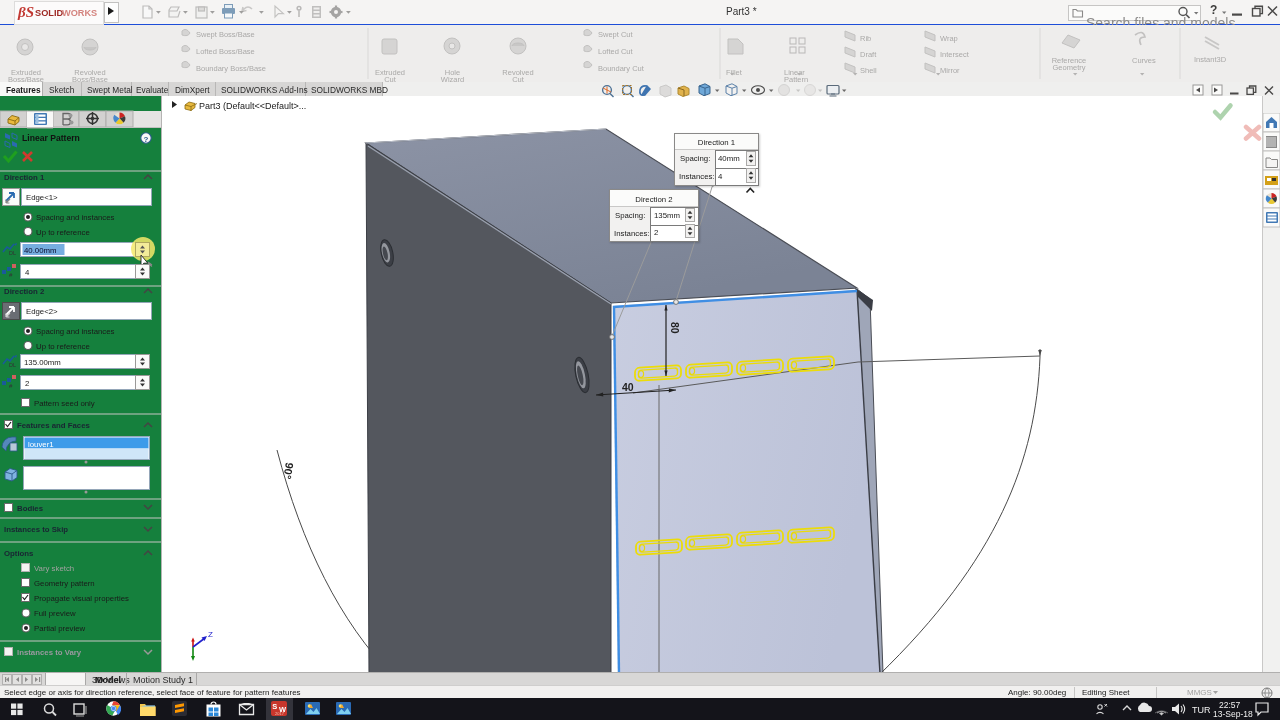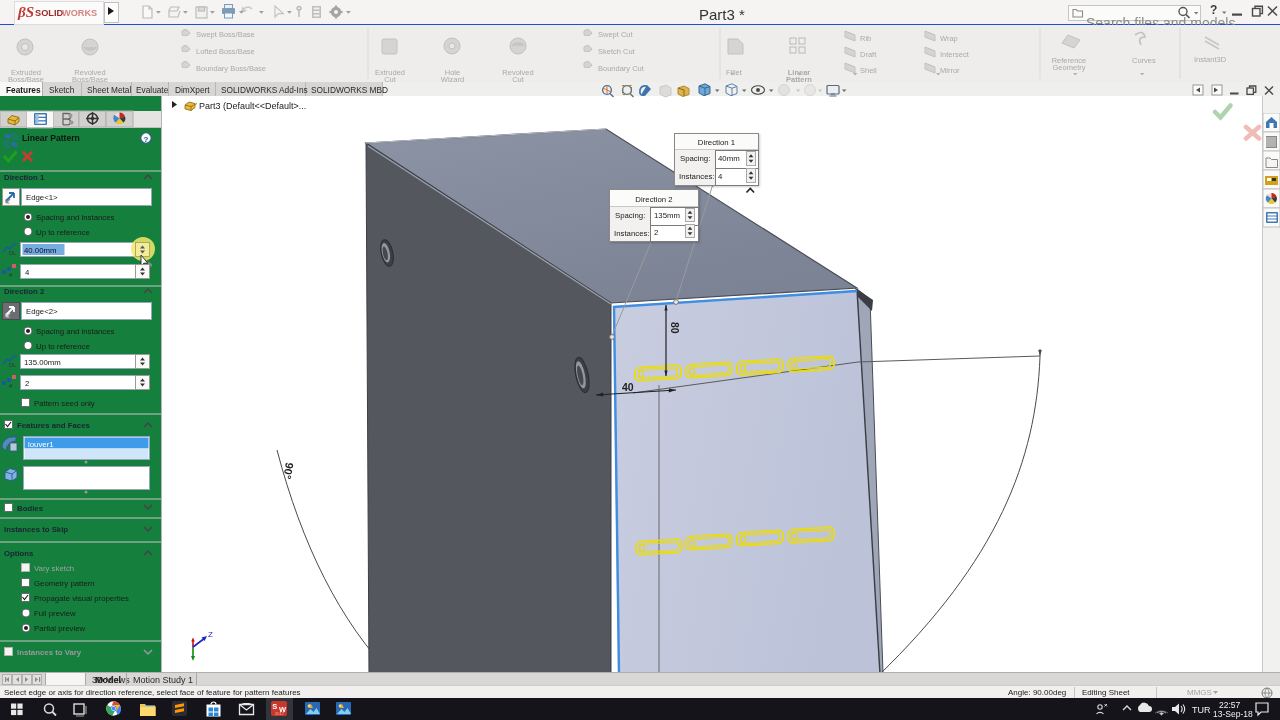--- a/index.html
+++ b/index.html
@@ -58,21 +58,21 @@
         <path d="M26 11 l2.4 2.8 l2.4 -2.8 z"></path>
           <path d="M53 11 l2.4 2.8 l2.4 -2.8 z"></path>
           <path d="M80 11 l2.4 2.8 l2.4 -2.8 z"></path>
           <path d="M109 11 l2.4 2.8 l2.4 -2.8 z"></path>
           <path d="M129 11 l2.4 2.8 l2.4 -2.8 z"></path>
           <path d="M157 11 l2.4 2.8 l2.4 -2.8 z"></path>
           <path d="M216 11 l2.4 2.8 l2.4 -2.8 z"></path>
       </g>
     </svg>
 
-    <div class="tx" style="left:699px;top:6px;font-size:15px;color:#333;">Part3 *</div>
+    <div class="tx" style="left:726px;top:6px;font-size:10px;color:#333;">Part3 *</div>
 
     <div class="abs" style="left:1068px;top:5px;width:131px;height:14px;background:#fbfbfa;border:1px solid #c6c5c4;"></div>
     <svg class="abs" style="left:1070px;top:6px;" width="130" height="13" viewBox="0 0 130 13">
       <path d="M3 3.5 h3 l1.5 1.5 h5 v6 h-9.5 z" fill="none" stroke="#8a8988" stroke-width="1.1"></path>
     </svg>
     <div class="tx" style="left:1086px;top:15px;font-size:14px;color:#8c8b8a;">Search files and models</div>
     <svg class="abs" style="left:1176px;top:5px;" width="26" height="15" viewBox="0 0 26 15">
       <circle cx="7" cy="6.5" r="4" fill="none" stroke="#555" stroke-width="1.4"></circle>
       <line x1="10" y1="9.5" x2="13.5" y2="13" stroke="#555" stroke-width="1.7"></line>
       <path d="M18 7 l2.2 2.6 l2.2 -2.6 z" fill="#777"></path>
@@ -139,24 +139,24 @@
     </svg>
     <div class="tx" style="left:4px;top:44px;text-align:center;width:44px;">Extruded<br>Boss/Base</div>
     <div class="tx" style="left:64px;top:44px;text-align:center;width:52px;">Revolved<br>Boss/Base</div>
     <div class="tx" style="left:196px;top:6px;">Swept Boss/Base</div>
     <div class="tx" style="left:196px;top:23px;">Lofted Boss/Base</div>
     <div class="tx" style="left:196px;top:40px;text-align:center;">Boundary Boss/Base</div>
     <div class="tx" style="left:370px;top:44px;text-align:center;width:40px;">Extruded<br>Cut</div>
     <div class="tx" style="left:436px;top:44px;text-align:center;width:33px;">Hole<br>Wizard</div>
     <div class="tx" style="left:498px;top:44px;text-align:center;width:40px;">Revolved<br>Cut</div>
     <div class="tx" style="left:598px;top:6px;">Swept Cut</div>
-    <div class="tx" style="left:598px;top:23px;">Sketch Cut</div>
+    <div class="tx" style="left:598px;top:23px;">Lofted Cut</div>
     <div class="tx" style="left:598px;top:40px;">Boundary Cut</div>
     <div class="tx" style="left:726px;top:44px;">Fillet</div>
-    <div class="tx" style="left:784px;top:44px;text-align:center;width:30px;font-weight:bold;">Linear<br>Pattern</div>
+    <div class="tx" style="left:784px;top:44px;width:30px;">Linear<br>Pattern</div>
     <div class="tx" style="left:860px;top:10px;text-align:right;">Rib</div>
     <div class="tx" style="left:860px;top:26px;">Draft</div>
     <div class="tx" style="left:860px;top:42px;">Shell</div>
     <div class="tx" style="left:940px;top:10px;">Wrap</div>
     <div class="tx" style="left:940px;top:26px;">Intersect</div>
     <div class="tx" style="left:940px;top:42px;">Mirror</div>
     <div class="tx" style="left:1044px;top:32px;text-align:center;width:50px;">Reference<br>Geometry</div>
     <div class="tx" style="left:1132px;top:32px;">Curves</div>
     <div class="tx" style="left:1194px;top:31px;text-align:right;">Instant3D</div>
     <svg class="abs" style="left:0;top:0;" width="1280" height="57" viewBox="0 0 1280 57">
@@ -171,21 +171,21 @@
     </svg>
   </div>
 
   <div class="abs" id="tabrow" style="left:0;top:82px;width:1280px;height:14px;background:#efefee;border-bottom:1px solid #cfcecd;font-size:8.3px;color:#2a2a2a;">
     <div class="abs" style="left:0;top:0;height:14px;width:382px;background:#d7d6d5;"></div>
     <div class="abs" style="left:0;top:0;width:42px;height:14px;background:#f8f8f7;border-right:1px solid #aeadac;"></div>
     <div class="tx" style="left:6px;top:2.5px;font-weight:bold;color:#1a1a1a;">Features</div>
     <div class="abs" style="left:43px;top:0;width:38px;height:14px;border-right:1px solid #b8b7b6;"></div>
     <div class="tx" style="left:49px;top:2.5px;">Sketch</div>
     <div class="abs" style="left:82px;top:0;width:49px;height:14px;border-right:1px solid #b8b7b6;"></div>
-    <div class="tx" style="left:87px;top:2.5px;">Sheet Metal</div>
+    <div class="tx" style="left:87px;top:2.5px;">Swept Metal</div>
     <div class="abs" style="left:132px;top:0;width:36px;height:14px;border-right:1px solid #b8b7b6;"></div>
     <div class="tx" style="left:136px;top:2.5px;">Evaluate</div>
     <div class="abs" style="left:169px;top:0;width:46px;height:14px;border-right:1px solid #b8b7b6;"></div>
     <div class="tx" style="left:175px;top:2.5px;">DimXpert</div>
     <div class="abs" style="left:216px;top:0;width:89px;height:14px;border-right:1px solid #b8b7b6;"></div>
     <div class="tx" style="left:221px;top:2.5px;">SOLIDWORKS Add-Ins</div>
     <div class="abs" style="left:306px;top:0;width:76px;height:14px;border-right:1px solid #b8b7b6;"></div>
     <div class="tx" style="left:311px;top:2.5px;text-align:center;">SOLIDWORKS MBD</div>
   </div>
 

